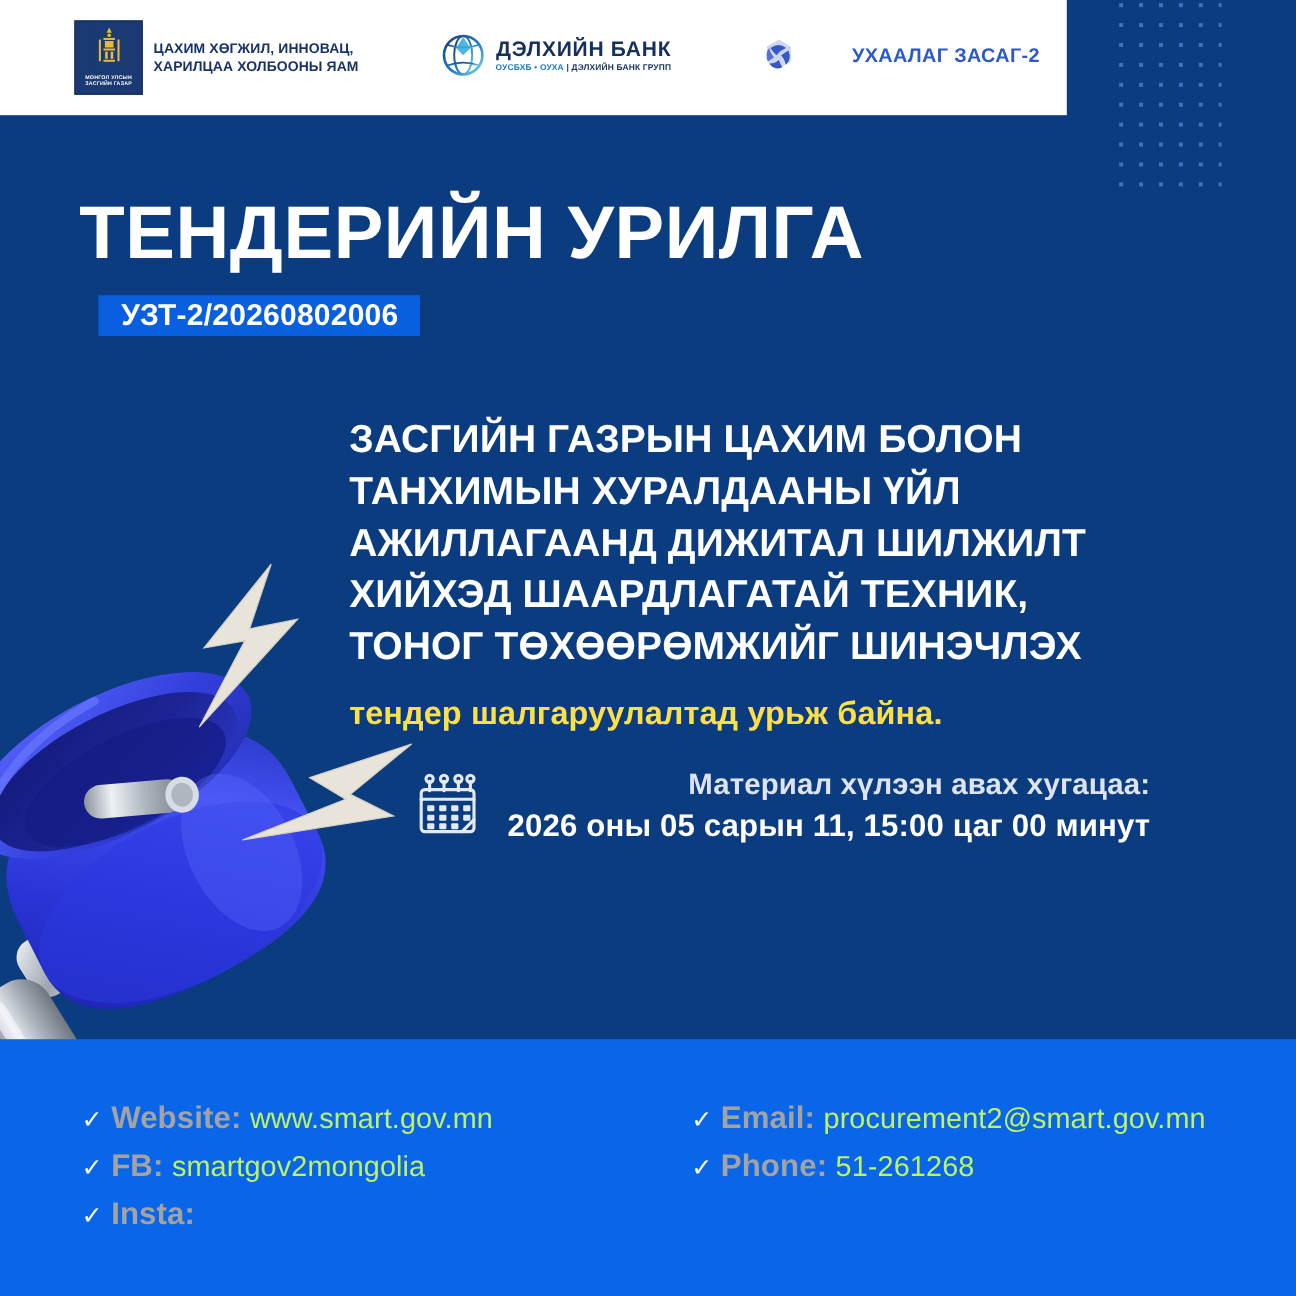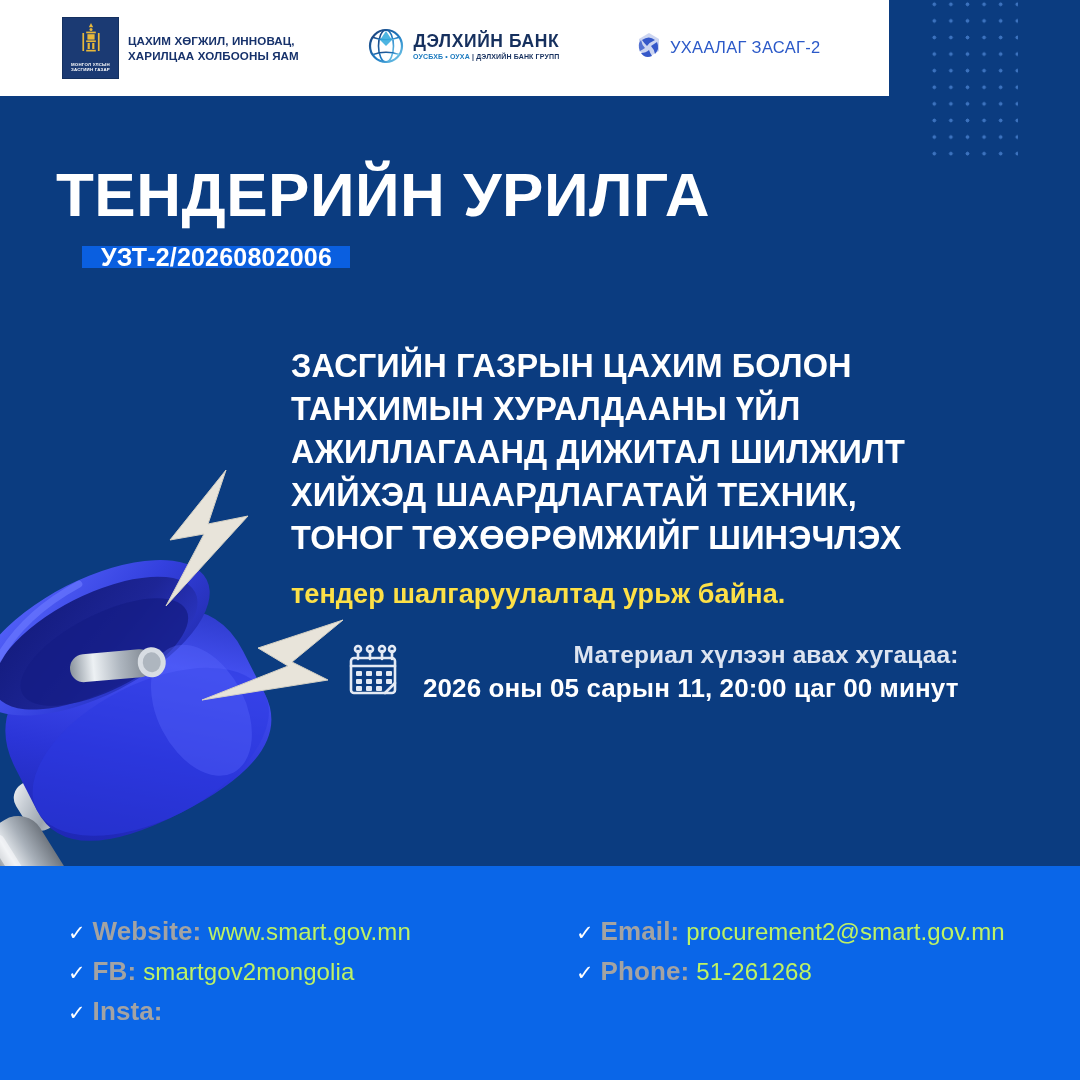--- a/index.html
+++ b/index.html
@@ -126,47 +126,48 @@
   .logo-sg {
     position: absolute;
     left: 632px;
     top: 31px;
     display: flex;
     align-items: center;
     gap: 4px;
   }
   .sg-title {
     color: #2B59C8;
-    font-weight: normal;
+    font-weight: bold;
     font-size: 16.5px;
     letter-spacing: .3px;
+    margin-left: 40px;
   }
 
   
   .poster-title {
     position: absolute;
-    left: 56px;
+    left: 66px;
     top: 160px;
     color: #ffffff;
     font-weight: bold;
     font-size: 62px;
     line-height: 70px;
     letter-spacing: .5px;
   }
   .tender-code {
     position: absolute;
     left: 82px;
     top: 246px;
     background: #0A5FE0;
     color: #ffffff;
     font-weight: bold;
     font-size: 25px;
     line-height: 34px;
     padding: 0 18px 0 19px;
-    height: 22px;
+    height: 34px;
     display: flex;
     align-items: center;
     letter-spacing: .2px;
   }
 
   
   .main-text {
     position: absolute;
     left: 291px;
     top: 332px;
@@ -396,21 +397,21 @@
           <rect x="31" y="38" width="6" height="5" rx="1"></rect>
           <rect x="41" y="38" width="6" height="5" rx="1"></rect>
           <rect x="11" y="45" width="6" height="5" rx="1"></rect>
           <rect x="21" y="45" width="6" height="5" rx="1"></rect>
           <rect x="31" y="45" width="6" height="5" rx="1"></rect>
         </g>
       </svg>
     </span>
     <span class="deadline-text">
       <span class="deadline-label">Материал хүлээн авах хугацаа:</span>
-      <span class="deadline-value">2026 оны 05 сарын 11, 20:00 цаг 00 минут</span>
+      <span class="deadline-value">2026 оны 05 сарын 11, 15:00 цаг 00 минут</span>
     </span>
   </div>
 
   <svg class="megaphone" viewBox="0 0 340 470">
     <defs>
       <linearGradient id="coneOuter" x1="0" y1="1" x2="1" y2="0">
         <stop offset="0%" stop-color="#1A23A8"></stop>
         <stop offset="38%" stop-color="#2B35D8"></stop>
         <stop offset="70%" stop-color="#4450F2"></stop>
         <stop offset="100%" stop-color="#2230B8"></stop>

